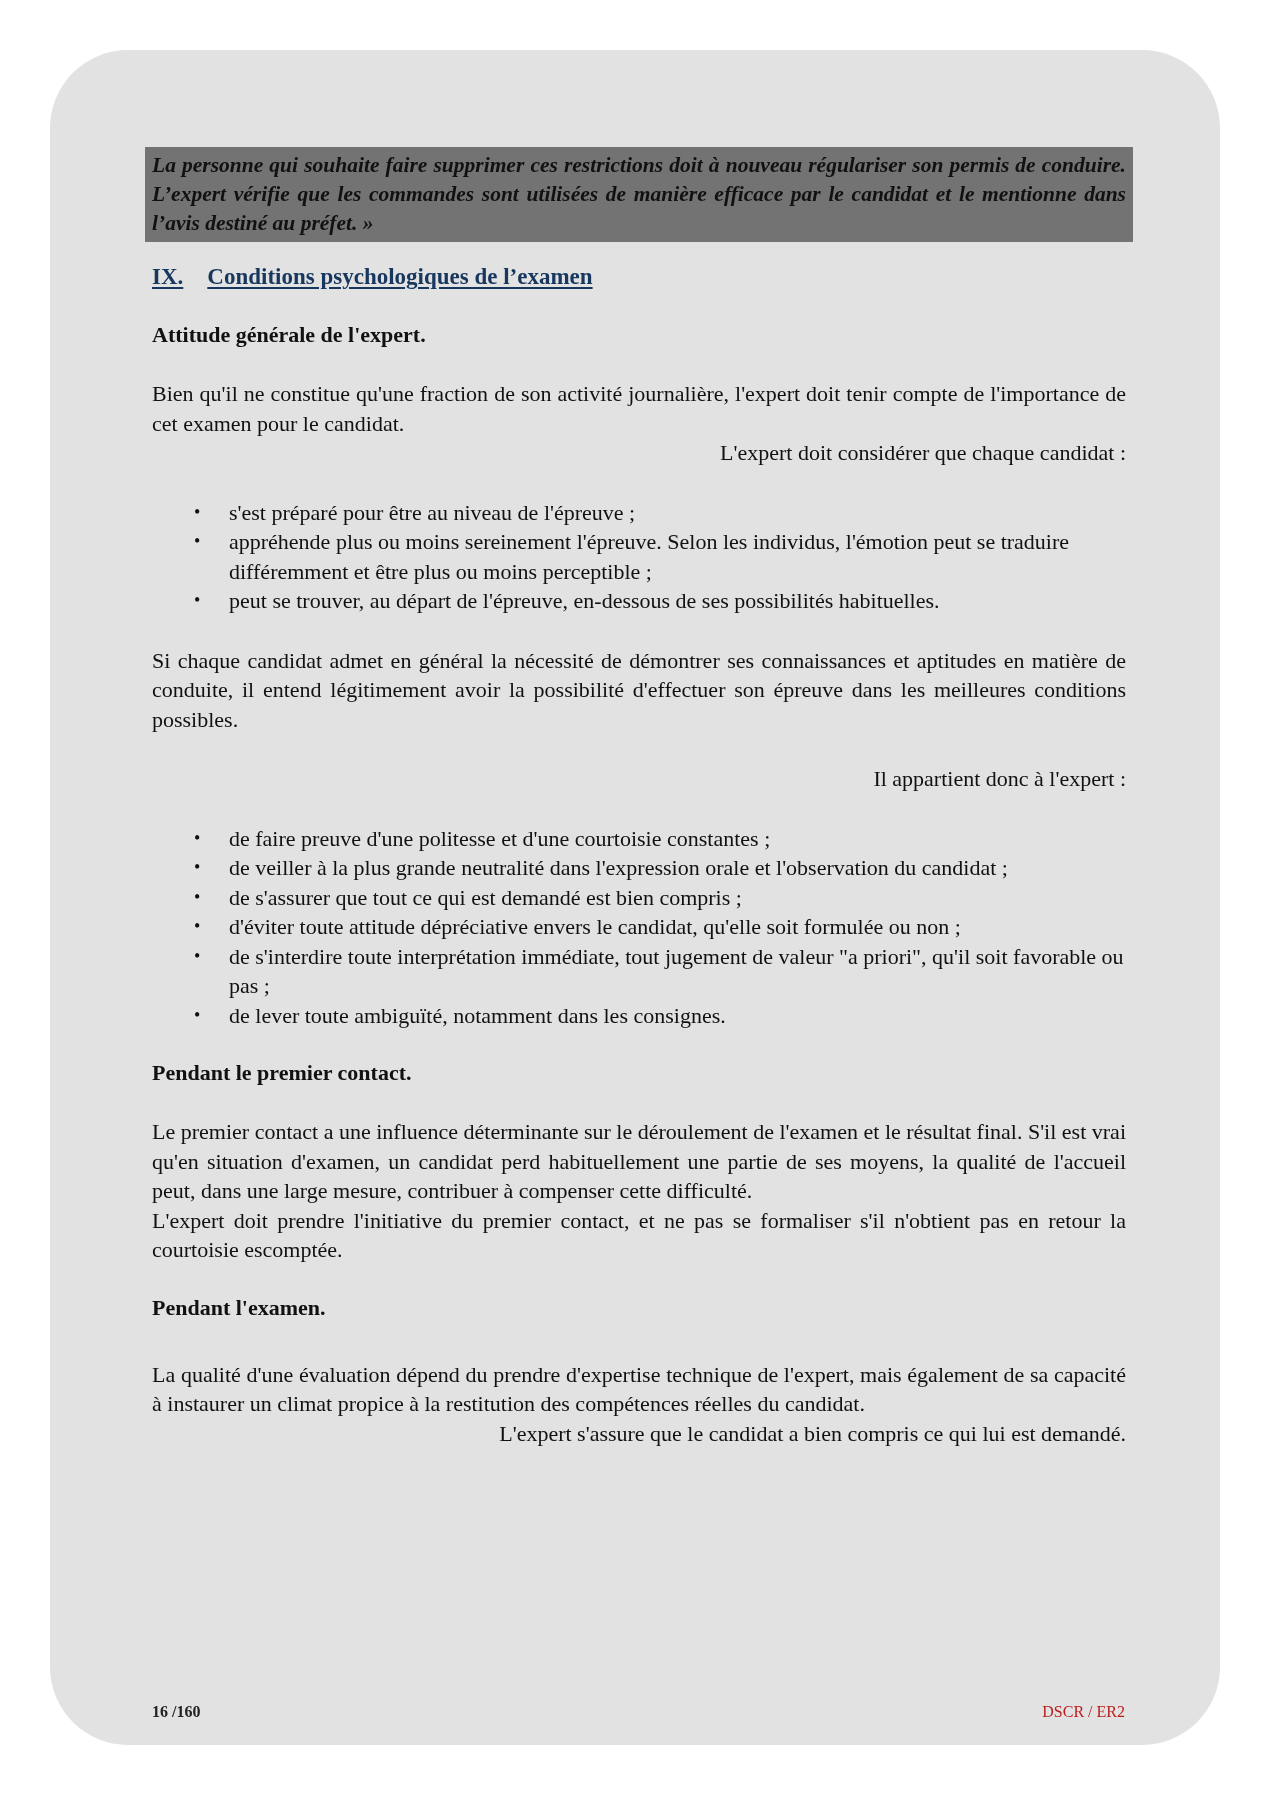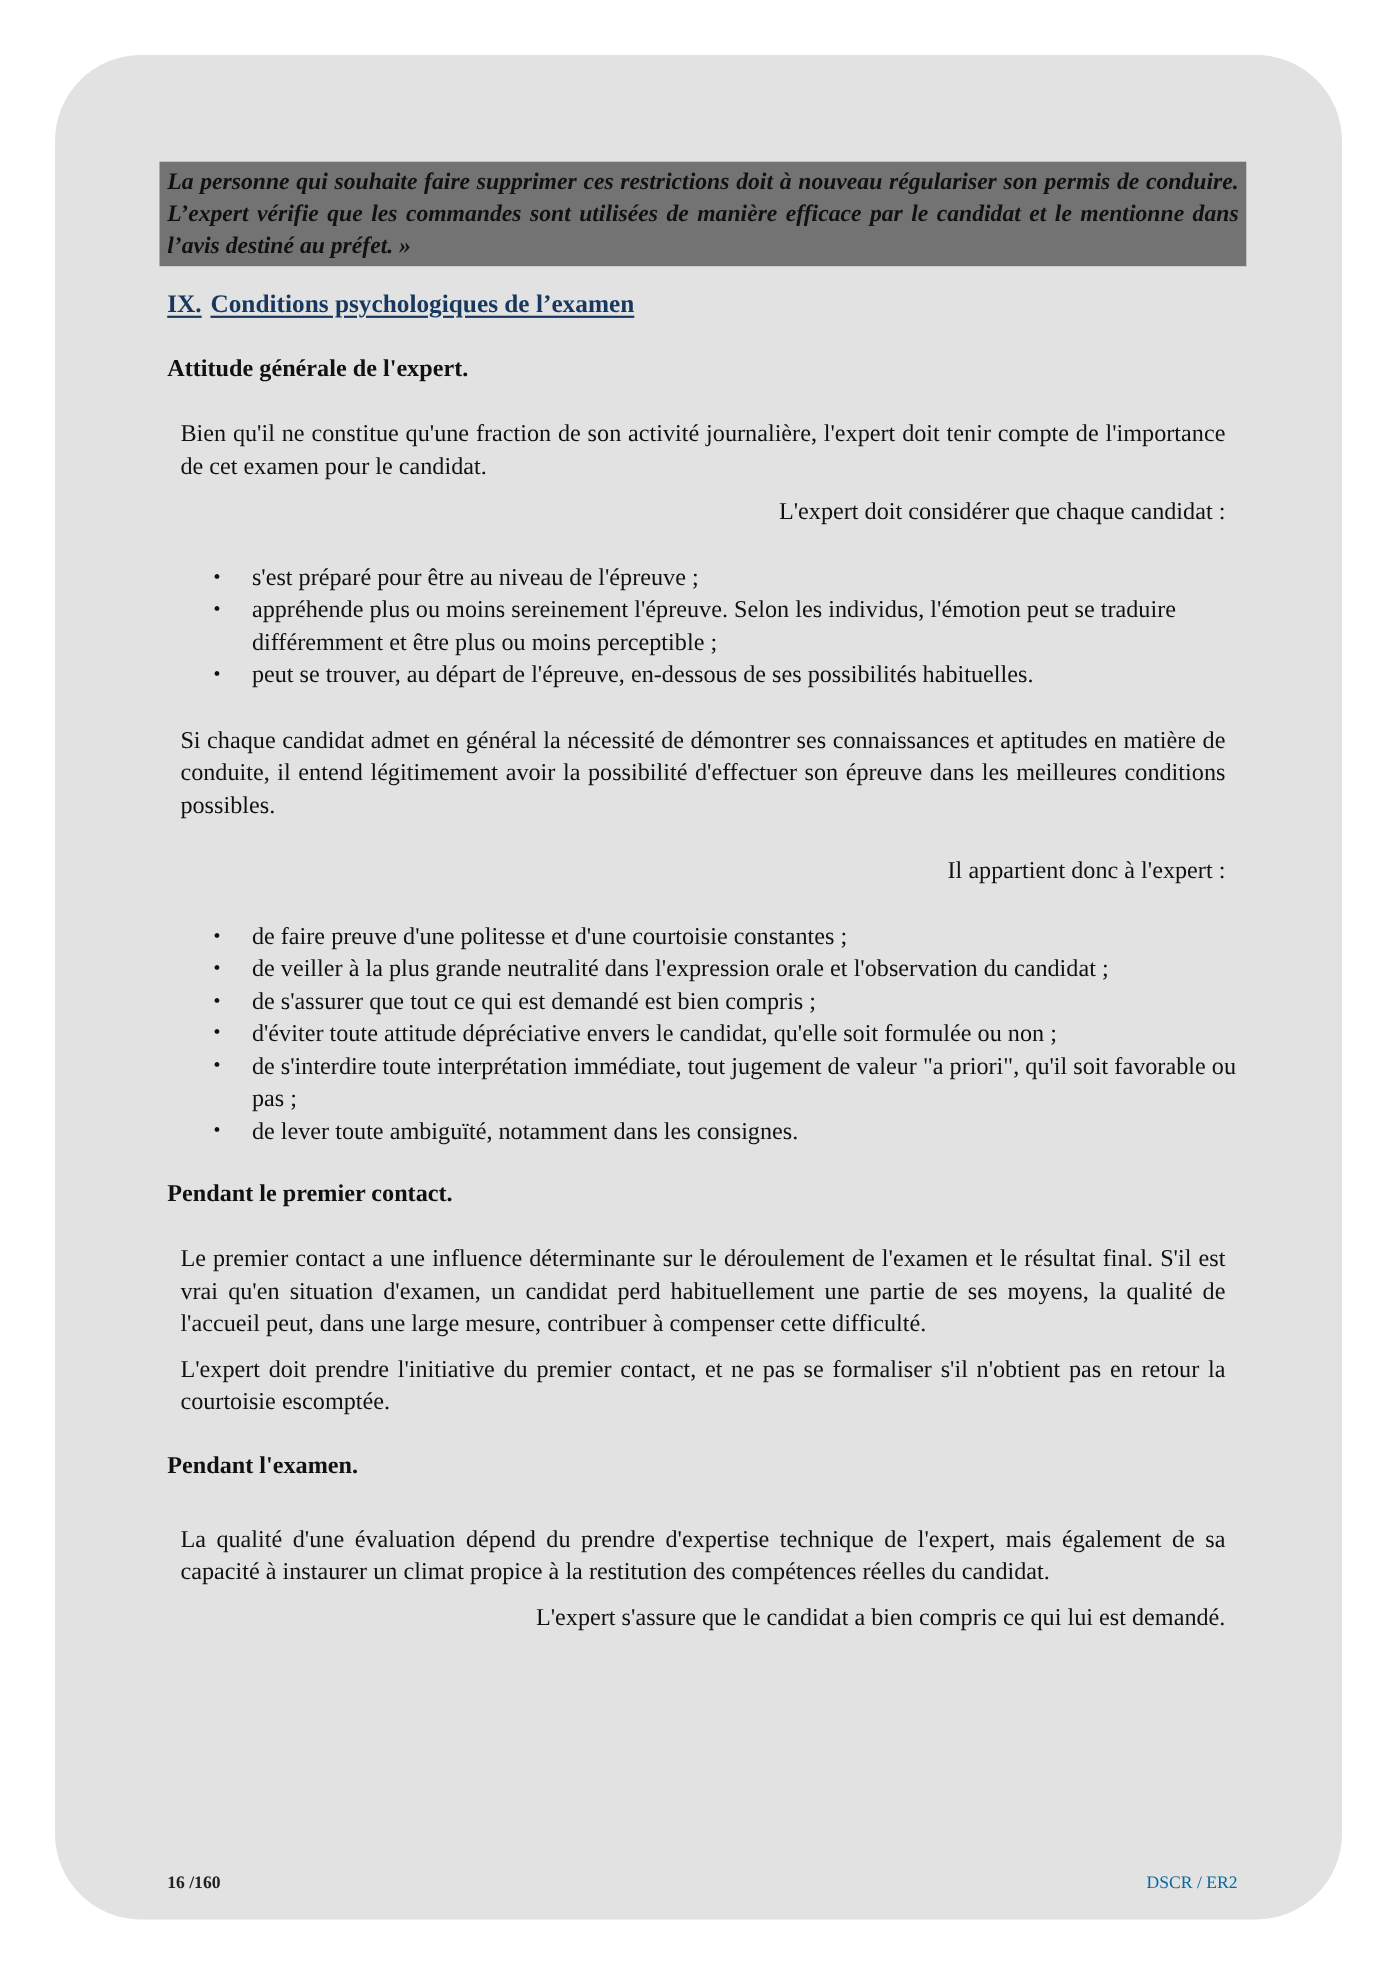--- a/index.html
+++ b/index.html
@@ -48,31 +48,31 @@
       font-weight: bold;
       color: #17375e;
       line-height: 30px;
     }
     .section-heading span {
       text-decoration: underline;
       text-decoration-thickness: 2px;
       text-underline-offset: 3px;
     }
     .section-heading .num {
-      margin-right: 8px;
+      margin-right: 24px;
       text-align: right;
     }
     .subheading {
       font-weight: bold;
       font-size: 22px;
       line-height: 29px;
       margin-top: 28px;
     }
     p {
-      margin: 12px;
+      margin: 0;
       font-size: 22px;
       line-height: 29.5px;
       text-align: justify;
     }
     .para { margin-top: 30px; }
     .para-tight { margin-top: 0; }
     .para.left, .para-tight.left { text-align: right; }
     ul.bullets {
       list-style: none;
       margin: 30px 0 0 0;
@@ -97,21 +97,21 @@
       top: 1703px;
       font-size: 16px;
       color: #222;
       font-weight: bold;
     }
     .footer-right {
       position: absolute;
       right: 147px;
       top: 1703px;
       font-size: 16px;
-      color: #0369a1;
+      color: #b91c1c;
     }
   </style>
 </head>
 <body>
 
 <div class="panel"></div>
 
 <div class="content">
 
   <div class="quote-box">

